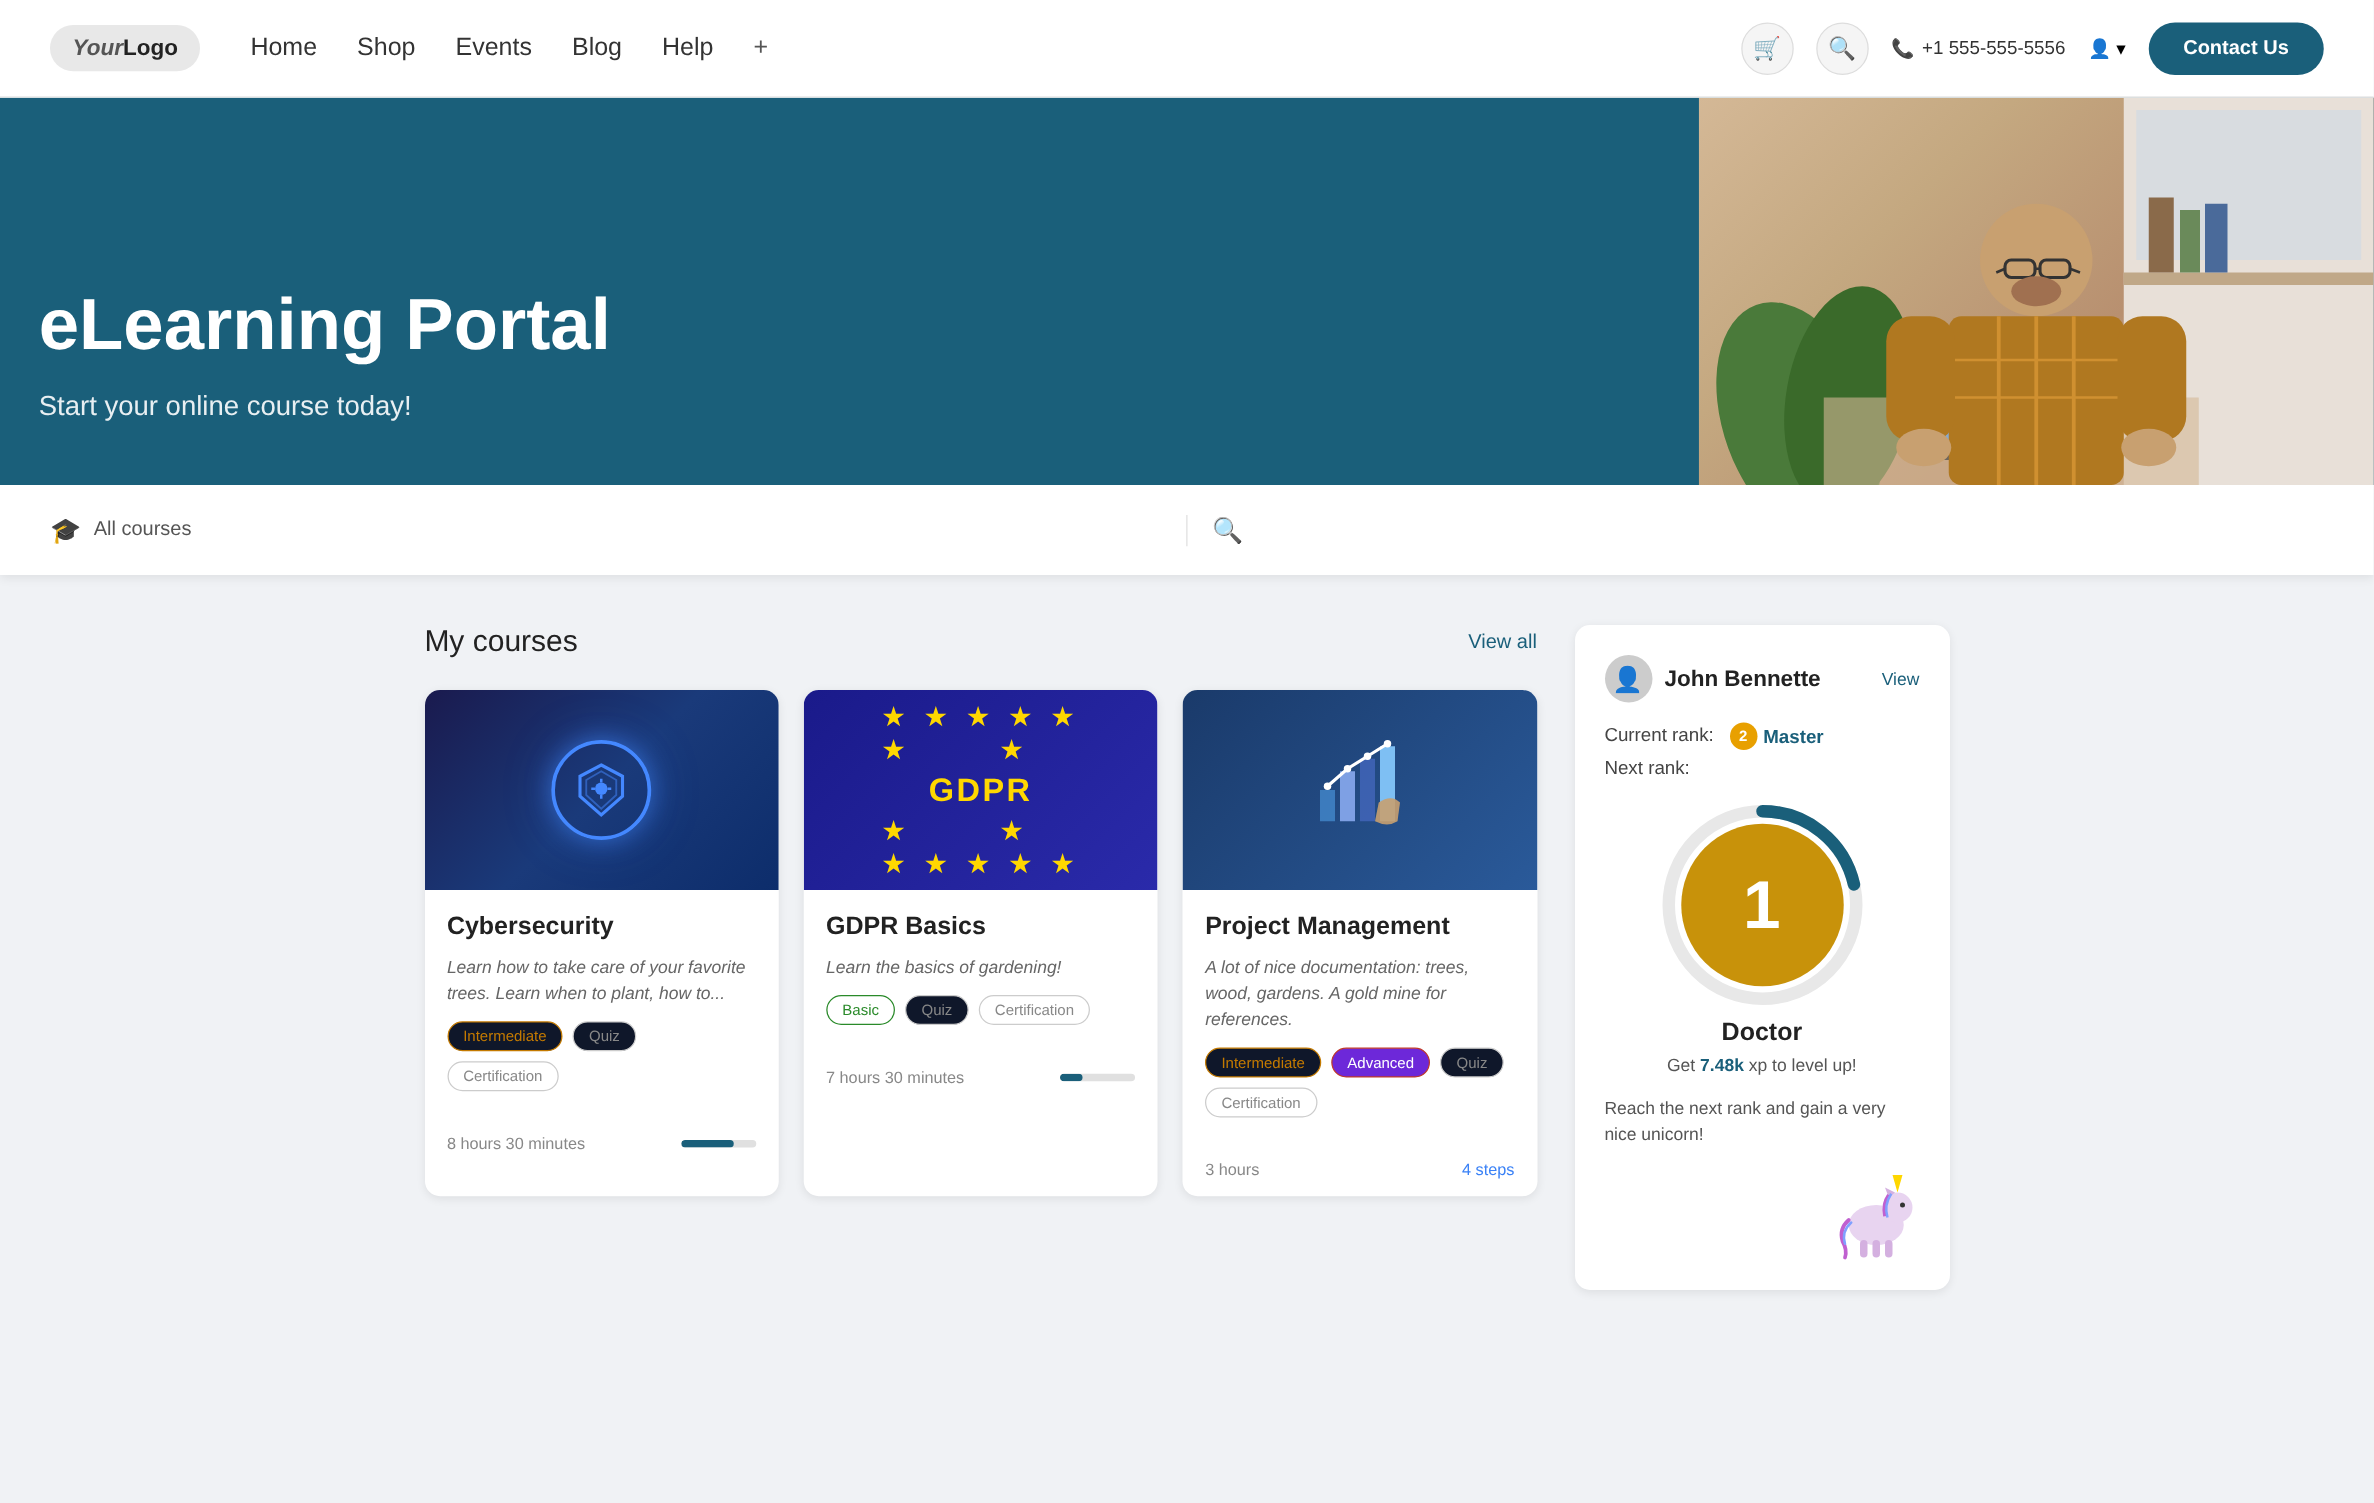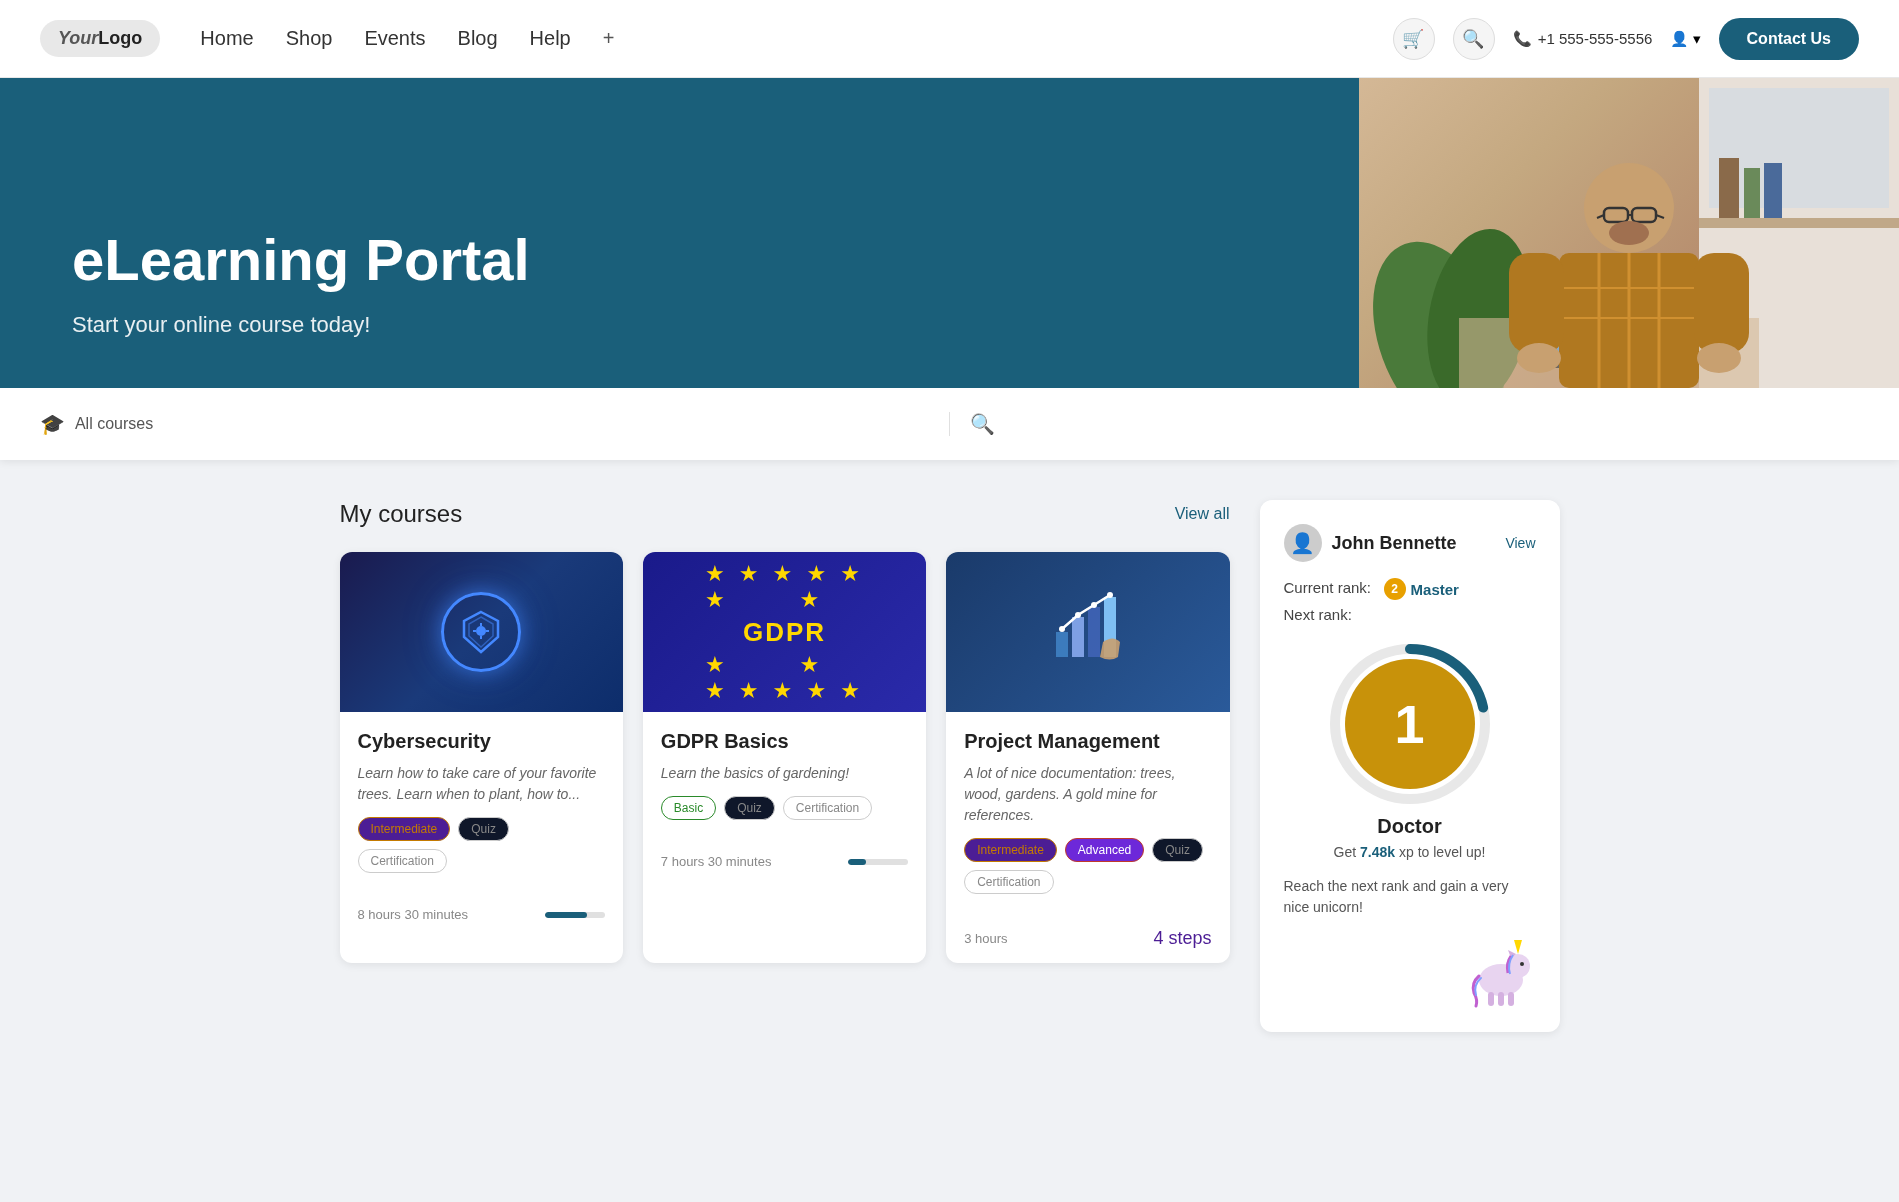--- a/index.html
+++ b/index.html
@@ -44,21 +44,21 @@
     
     .hero {
       background: #1a5f7a;
       min-height: 310px;
       display: flex;
       align-items: flex-end;
       position: relative;
       overflow: hidden;
     }
     .hero-content {
-      padding: 60px 72px 50px;
+      padding: 60px 31px 50px;
       z-index: 2;
       flex: 1;
     }
     .hero-title {
       font-size: 58px; font-weight: 900; color: #fff; line-height: 1.1;
       margin-bottom: 20px;
     }
     .hero-subtitle { font-size: 22px; color: rgba(255,255,255,0.9); }
 
     
@@ -116,36 +116,36 @@
     .course-thumb.gdpr { background: linear-gradient(135deg, #1a1a8a 0%, #2a2aaa 100%); }
     .course-thumb.pm { background: linear-gradient(135deg, #1a3a6a 0%, #2a5a9a 100%); }
 
     .course-body { padding: 18px; }
     .course-name { font-size: 20px; font-weight: 700; color: #222; margin-bottom: 10px; }
     .course-desc { font-size: 14px; color: #666; line-height: 1.5; margin-bottom: 12px; font-style: italic; }
     .course-tags { display: flex; flex-wrap: wrap; gap: 8px; margin-bottom: 16px; }
     .tag {
       font-size: 12px; border-radius: 20px; padding: 4px 12px; border: 1px solid;
     }
-    .tag-intermediate { color: #c47a00; border-color: #c47a00; background: #4c1d95; }
+    .tag-intermediate { color: #c47a00; border-color: #c47a00; background: #0f172a; }
     .tag-quiz { color: #888; border-color: #ccc; background: #0f172a; }
     .tag-certification { color: #888; border-color: #ccc; background: #fff; }
     .tag-basic { color: #2a8a2a; border-color: #2a8a2a; background: #fff; }
     .tag-advanced { color: #fff; border-color: #c0392b; background: #6d28d9; text-align: center; }
 
     .course-footer {
       display: flex; align-items: center; justify-content: space-between;
       padding: 0 18px 14px;
     }
     .course-duration { font-size: 13px; color: #888; }
     .progress-bar-wrap {
       width: 60px; height: 6px; background: #e0e0e0; border-radius: 3px; overflow: hidden;
     }
     .progress-bar-fill { height: 100%; border-radius: 3px; background: #1a5f7a; }
-    .course-steps { font-size: 18px; color: #4c1d95; margin-left: 40px; }
+    .course-steps { font-size: 13px; color: #3b82f6; margin-left: 40px; }
 
     
     .sidebar { width: 300px; }
     .rank-card {
       background: #fff; border-radius: 12px; padding: 24px;
       box-shadow: 0 2px 8px rgba(0,0,0,0.08);
     }
     .rank-user-header {
       display: flex; align-items: center; justify-content: space-between;
       margin-bottom: 16px;

